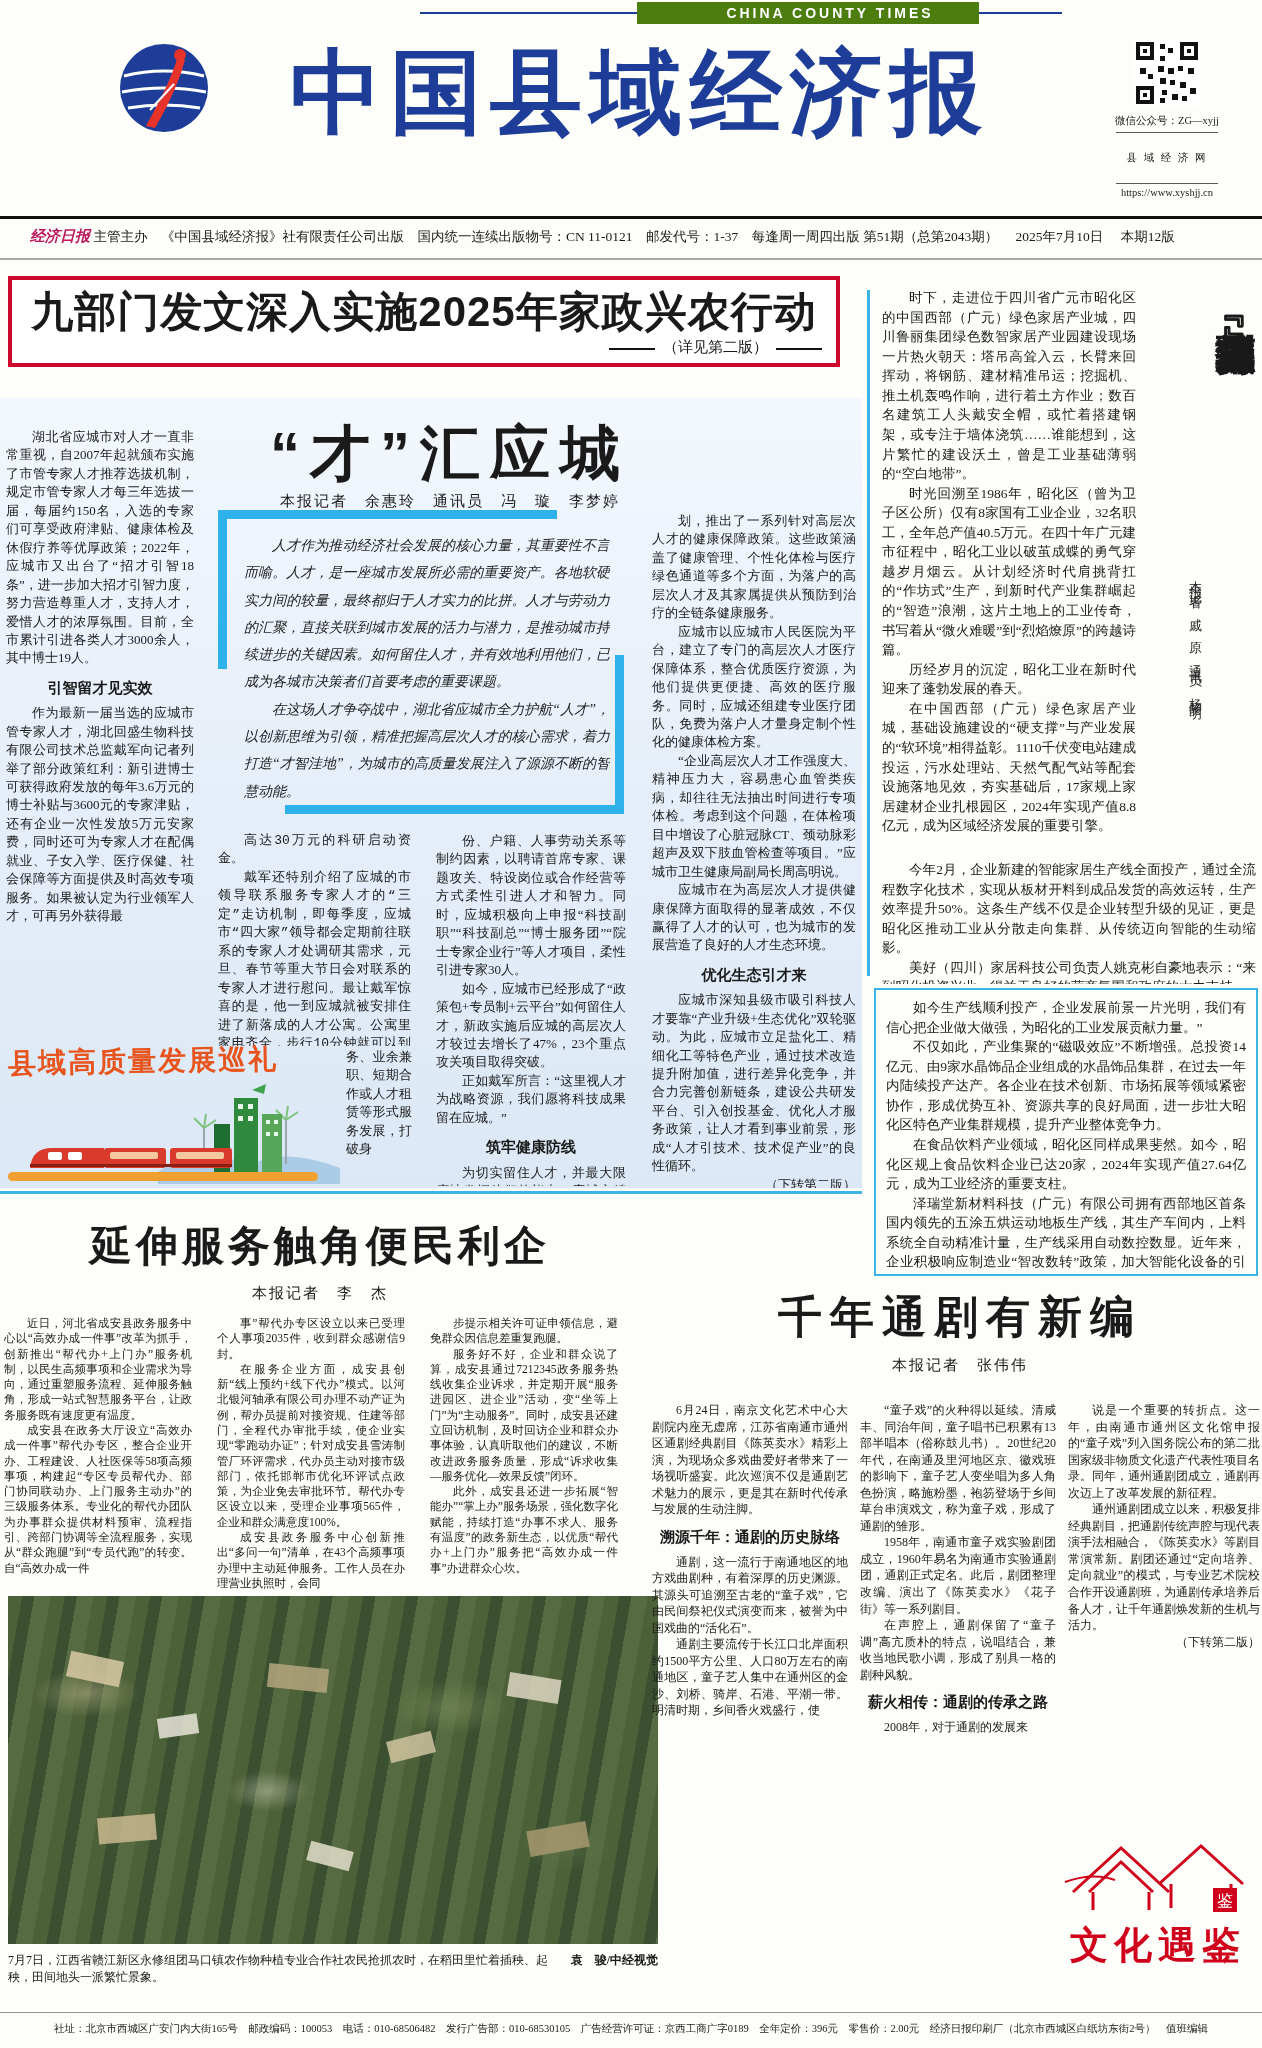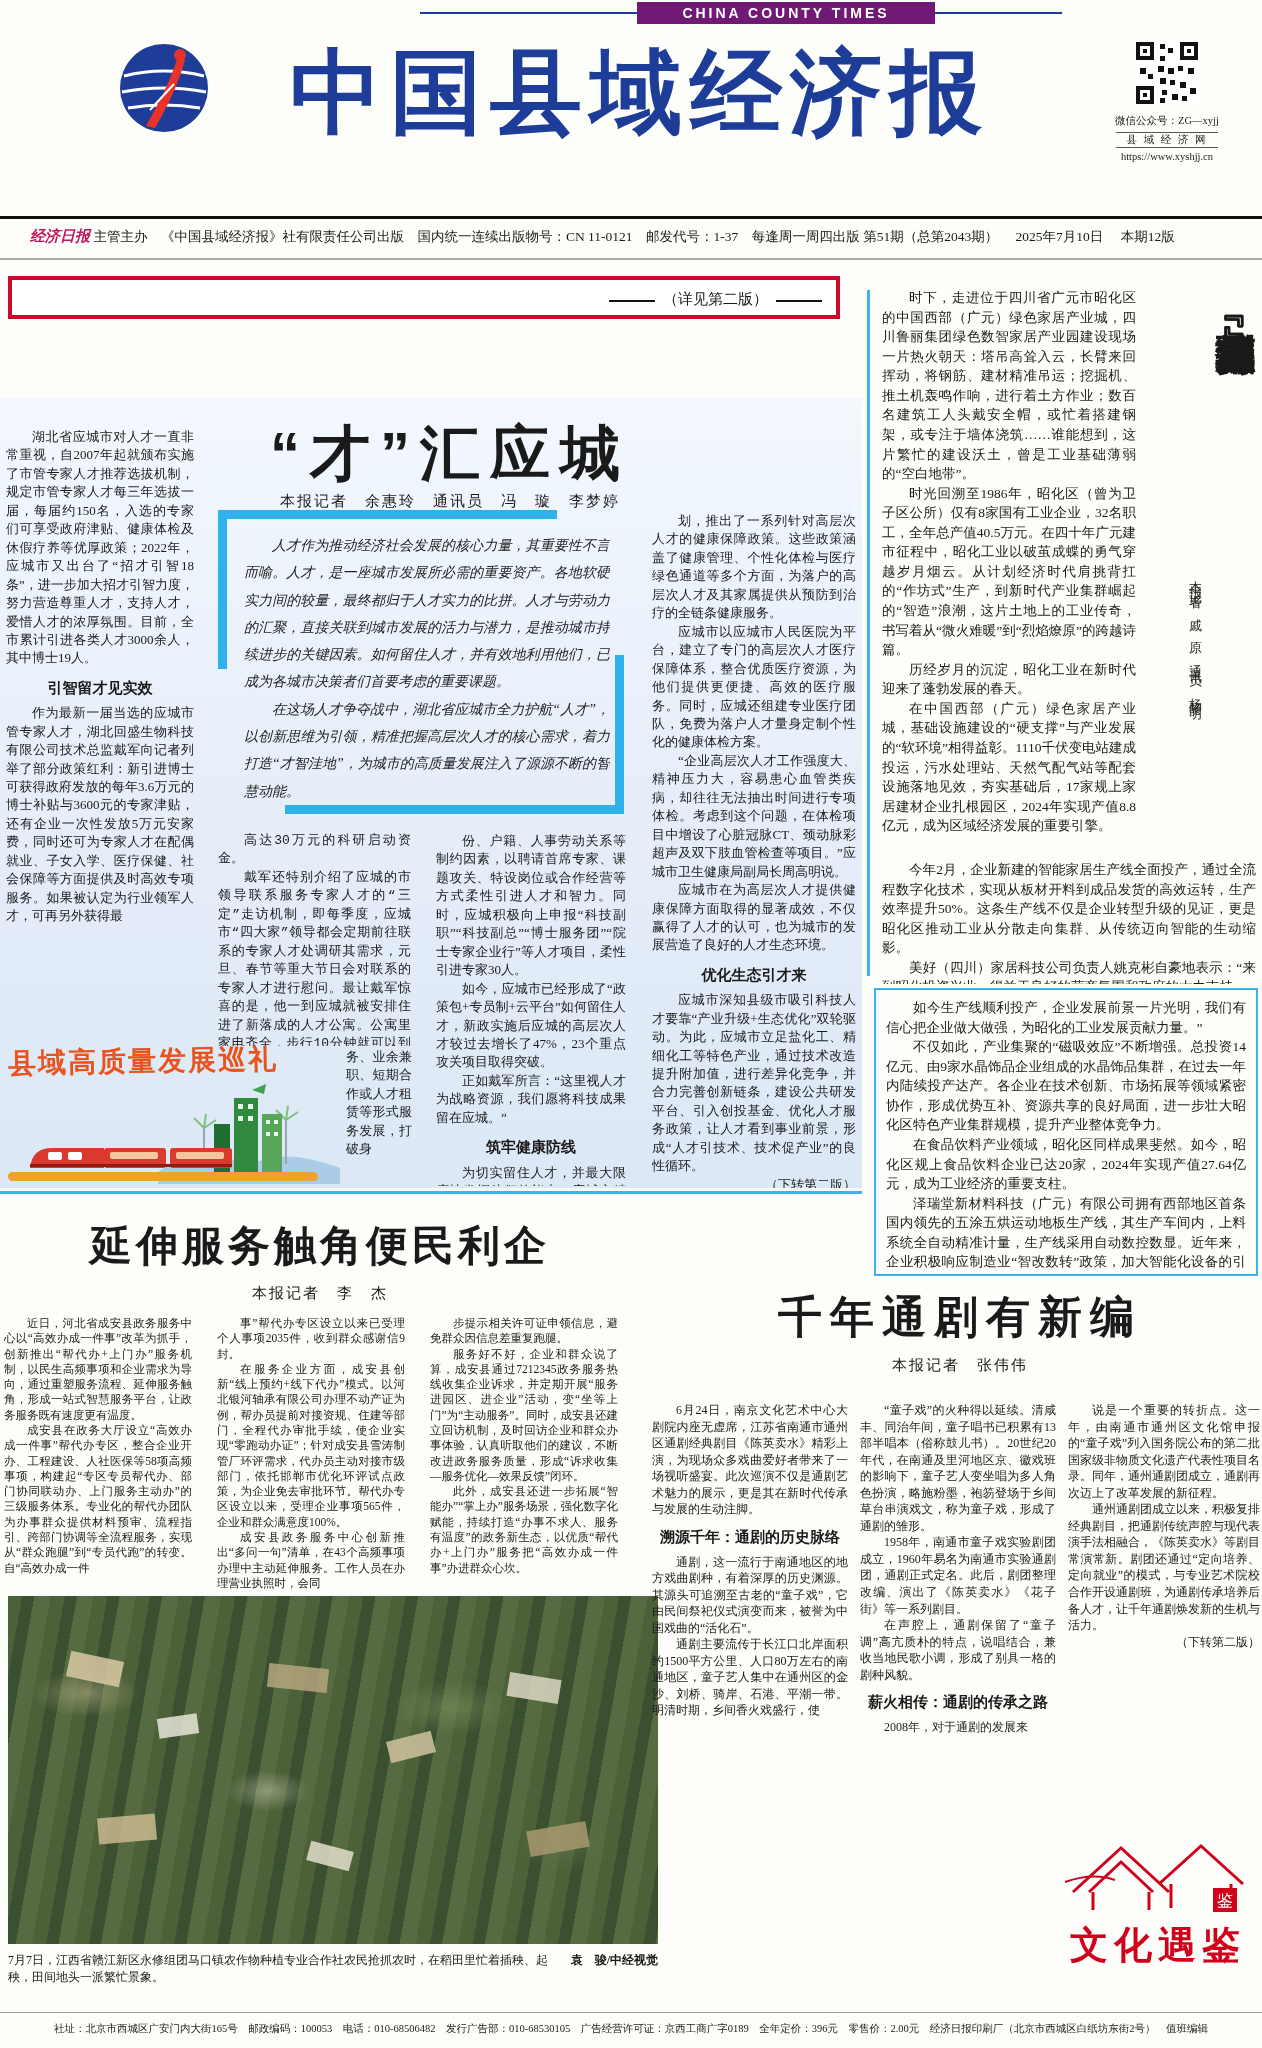--- a/index.html
+++ b/index.html
@@ -21,21 +21,21 @@
   .vtext{writing-mode:vertical-rl;text-orientation:upright;}
   .dash{display:inline-block;width:46px;border-top:2px solid #111;vertical-align:middle;margin:0 8px;}
   .tarp{position:absolute;opacity:.85;}
 </style>
 </head>
 <body>
 
 <div class="page">
 
   <div class="abs" style="left:420px;top:12px;width:642px;height:2px;background:#1d3d98;"></div>
-  <div class="abs hd" style="left:637px;top:2px;width:298px;height:22px;background:#701a75;color:#fff;font-size:14px;letter-spacing:3px;text-align:center;line-height:22px;">CHINA  COUNTY  TIMES</div>
+  <div class="abs hd" style="left:637px;top:2px;width:298px;height:22px;background:#4d7c0f;color:#fff;font-size:14px;letter-spacing:3px;text-align:center;line-height:22px;padding-left:44px;">CHINA  COUNTY  TIMES</div>
 
   <div class="abs" style="left:116px;top:40px;">
     <svg width="96" height="96" viewBox="0 0 96 96">
       <circle cx="48" cy="48" r="44" fill="#1d3d98"></circle>
       <path d="M8 36 Q48 26 88 36" stroke="#fff" stroke-width="3" fill="none"></path>
       <path d="M6 52 Q48 44 90 52" stroke="#fff" stroke-width="3" fill="none"></path>
       <path d="M12 68 Q48 62 84 68" stroke="#fff" stroke-width="3" fill="none"></path>
       <path d="M62 16 C55 40 42 64 30 86 L39 88 C52 66 63 42 69 20 Z" fill="#e8332a"></path>
       <circle cx="64" cy="15" r="6" fill="#e8332a"></circle>
       <path d="M34 70 L58 44" stroke="#fff" stroke-width="2"></path>
@@ -73,35 +73,36 @@
           <rect x="50" y="6" width="10" height="10"></rect>
           <rect x="6" y="50" width="10" height="10"></rect>
         </g>
       <g fill="#111">
           <rect x="9" y="9" width="4" height="4"></rect>
           <rect x="53" y="9" width="4" height="4"></rect>
           <rect x="9" y="53" width="4" height="4"></rect>
         </g>
     </svg>
     <div style="font-size:10.5px;margin-top:4px;">微信公众号：ZG—xyjj</div>
-    <div style="font-size:10.5px;letter-spacing:2px;border-top:1px solid #555;border-bottom:1px solid #555;margin:4px 8px 0;padding:0 0;">县 域 经 济 网</div>
+    <div style="font-size:10.5px;letter-spacing:2px;border-top:1px solid #555;border-bottom:1px solid #555;margin:4px 8px 0;padding:18px 0;">县 域 经 济 网</div>
     <div style="font-size:10.5px;margin-top:3px;">https://www.xyshjj.cn</div>
   </div>
 
   <div class="abs" style="left:0;top:216px;width:1262px;height:3px;background:#111;"></div>
   <div class="abs" style="left:30px;top:227px;width:1210px;font-size:13.5px;white-space:nowrap;">
     <span style="color:#be185d;font-style:italic;font-weight:bold;font-size:15px;">经济日报</span>
     <span>主管主办　《中国县域经济报》社有限责任公司出版　国内统一连续出版物号：CN 11-0121　邮发代号：1-37　每逢周一周四出版</span>
     <span style="margin-left:0;">第51期（总第2043期）</span>
     <span style="margin-left:14px;">2025年7月10日</span>
     <span style="margin-left:14px;">本期12版</span>
   </div>
   <div class="abs" style="left:0;top:258px;width:1262px;height:2px;background:#a8a8a8;"></div>
 
   <div class="abs" style="left:8px;top:276px;width:812px;border:4px solid #cd0a2c;background:#fff;padding:8px 6px 6px;">
+    <div class="hd" style="font-size:42px;letter-spacing:1px;text-align:center;line-height:1.15;">九部门发文深入实施2025年家政兴农行动</div>
     <div style="text-align:right;font-size:15px;margin-top:2px;">
       <span class="dash"></span><span>（详见第二版）</span><span class="dash"></span>
     </div>
   </div>
 
   <div class="abs" style="left:867px;top:290px;width:3px;height:686px;background:#3db4e8;"></div>
 
   <div class="abs col b135" style="left:882px;top:288px;width:254px;height:570px;">
     <p>时下，走进位于四川省广元市昭化区的中国西部（广元）绿色家居产业城，四川鲁丽集团绿色数智家居产业园建设现场一片热火朝天：塔吊高耸入云，长臂来回挥动，将钢筋、建材精准吊运；挖掘机、推土机轰鸣作响，进行着土方作业；数百名建筑工人头戴安全帽，或忙着搭建钢架，或专注于墙体浇筑……谁能想到，这片繁忙的建设沃土，曾是工业基础薄弱的“空白地带”。</p>
     <p>时光回溯至1986年，昭化区（曾为卫子区公所）仅有8家国有工业企业，32名职工，全年总产值40.5万元。在四十年广元建市征程中，昭化工业以破茧成蝶的勇气穿越岁月烟云。从计划经济时代肩挑背扛的“作坊式”生产，到新时代产业集群崛起的“智造”浪潮，这片土地上的工业传奇，书写着从“微火难暖”到“烈焰燎原”的跨越诗篇。</p>

